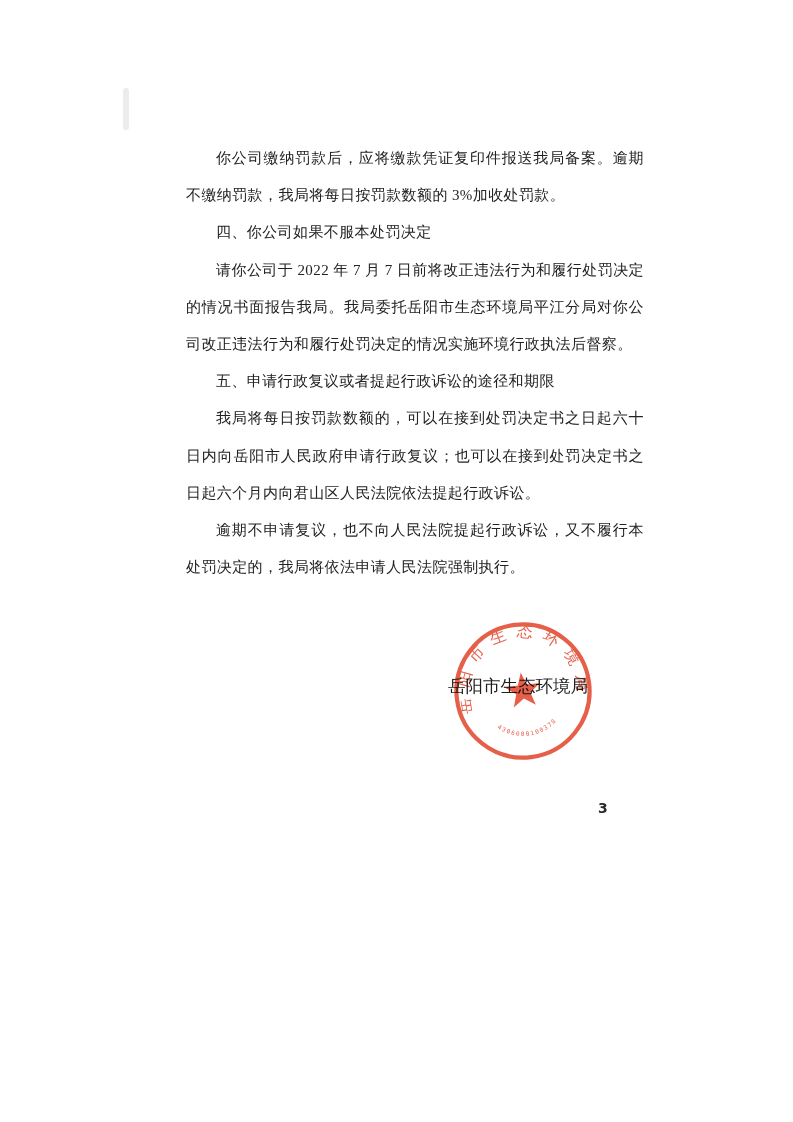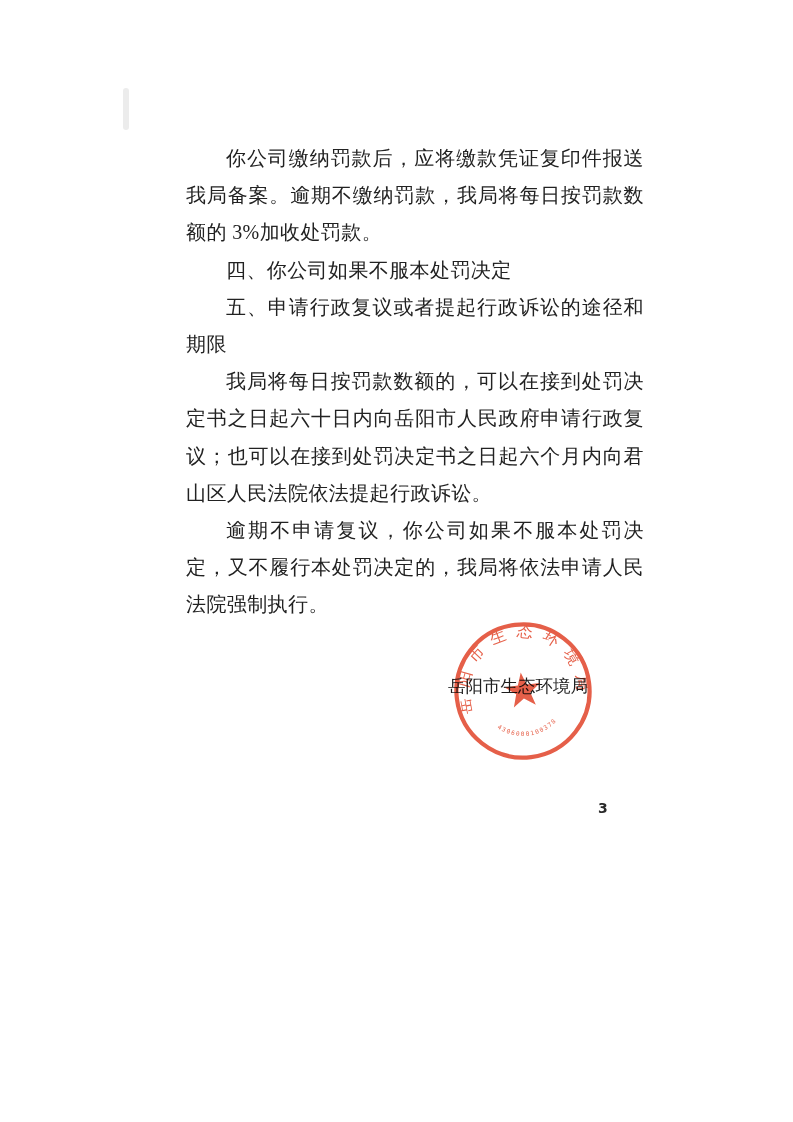--- a/index.html
+++ b/index.html
@@ -24,21 +24,21 @@
     height: 42px;
     background: #c9c9c9;
     opacity: 0.35;
     border-radius: 3px;
   }
   .content {
     position: absolute;
     left: 186px;
     top: 140px;
     width: 458px;
-    font-size: 20px;
+    font-size: 15px;
     line-height: 37.2px;
     text-align: justify;
     letter-spacing: 0.4px;
   }
   .content p {
     margin: 0;
     text-indent: 2em;
   }
   .signature-block {
     position: absolute;
@@ -74,23 +74,24 @@
 </head>
 <body>
 
 <div class="scan-page">
 
   <div class="scan-artifact"></div>
 
   <div class="content">
     <p>你公司缴纳罚款后，应将缴款凭证复印件报送我局备案。逾期不缴纳罚款，我局将每日按罚款数额的 3%加收处罚款。</p>
     <p>四、你公司如果不服本处罚决定</p>
+    <p>请你公司于 2022 年 7 月 7 日前将改正违法行为和履行处罚决定的情况书面报告我局。我局委托岳阳市生态环境局平江分局对你公司改正违法行为和履行处罚决定的情况实施环境行政执法后督察。</p>
     <p>五、申请行政复议或者提起行政诉讼的途径和期限</p>
     <p>我局将每日按罚款数额的，可以在接到处罚决定书之日起六十日内向岳阳市人民政府申请行政复议；也可以在接到处罚决定书之日起六个月内向君山区人民法院依法提起行政诉讼。</p>
-    <p>逾期不申请复议，你公司如果不服本处罚决定，又不履行本处罚决定的，我局将依法申请人民法院强制执行。</p>
+    <p>逾期不申请复议，也不向人民法院提起行政诉讼，又不履行本处罚决定的，我局将依法申请人民法院强制执行。</p>
   </div>
 
   <div class="signature-block">
     <div>岳阳市生态环境局</div>
   </div>
 
   <svg class="seal" viewBox="0 0 160 160" xmlns="http://www.w3.org/2000/svg">
     <circle cx="80" cy="80" r="71" fill="none" stroke="#e2492f" stroke-width="4.5"></circle>
     <path id="sealTopArc" d="M 29.8 109 A 58 58 0 1 1 130.2 109" fill="none"></path>
     <path id="sealBottomArc" d="M 43.2 110.9 A 48 48 0 0 0 116.8 110.9" fill="none"></path>

